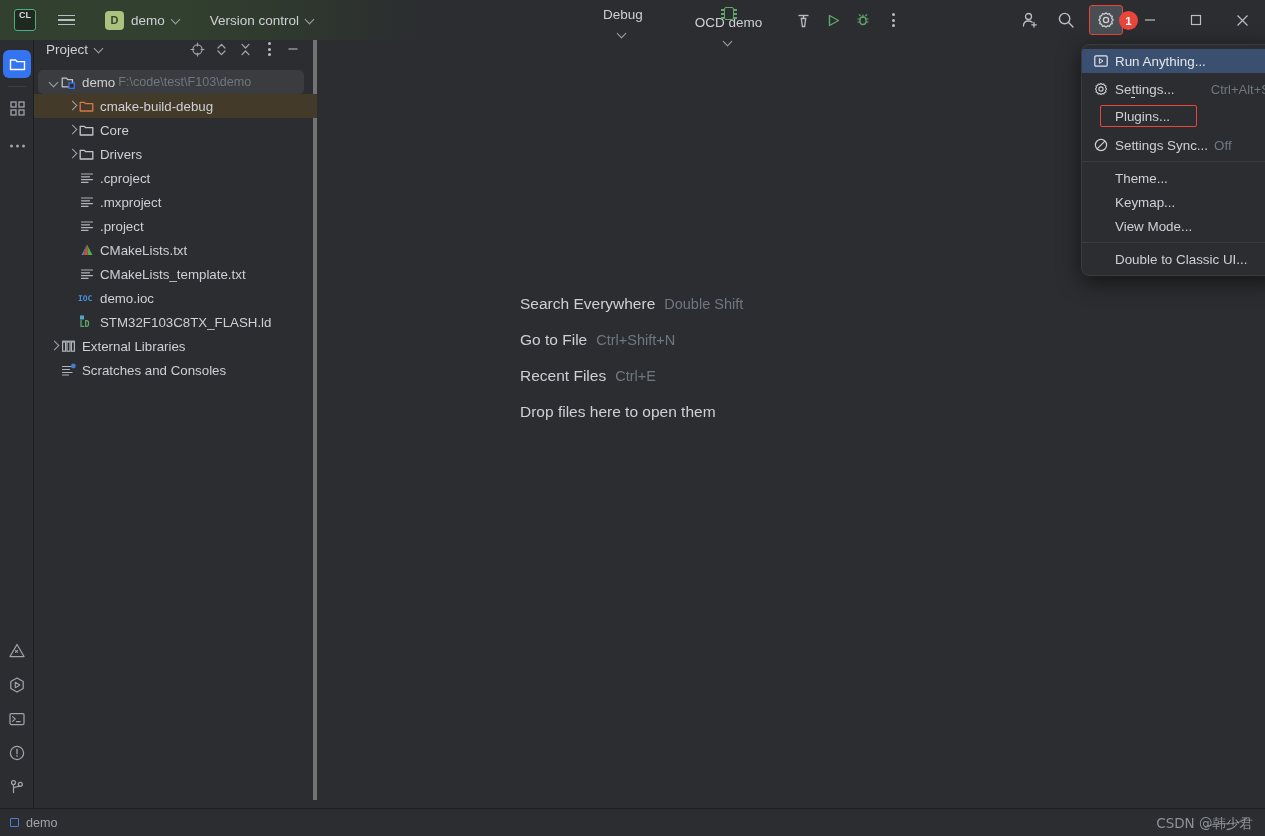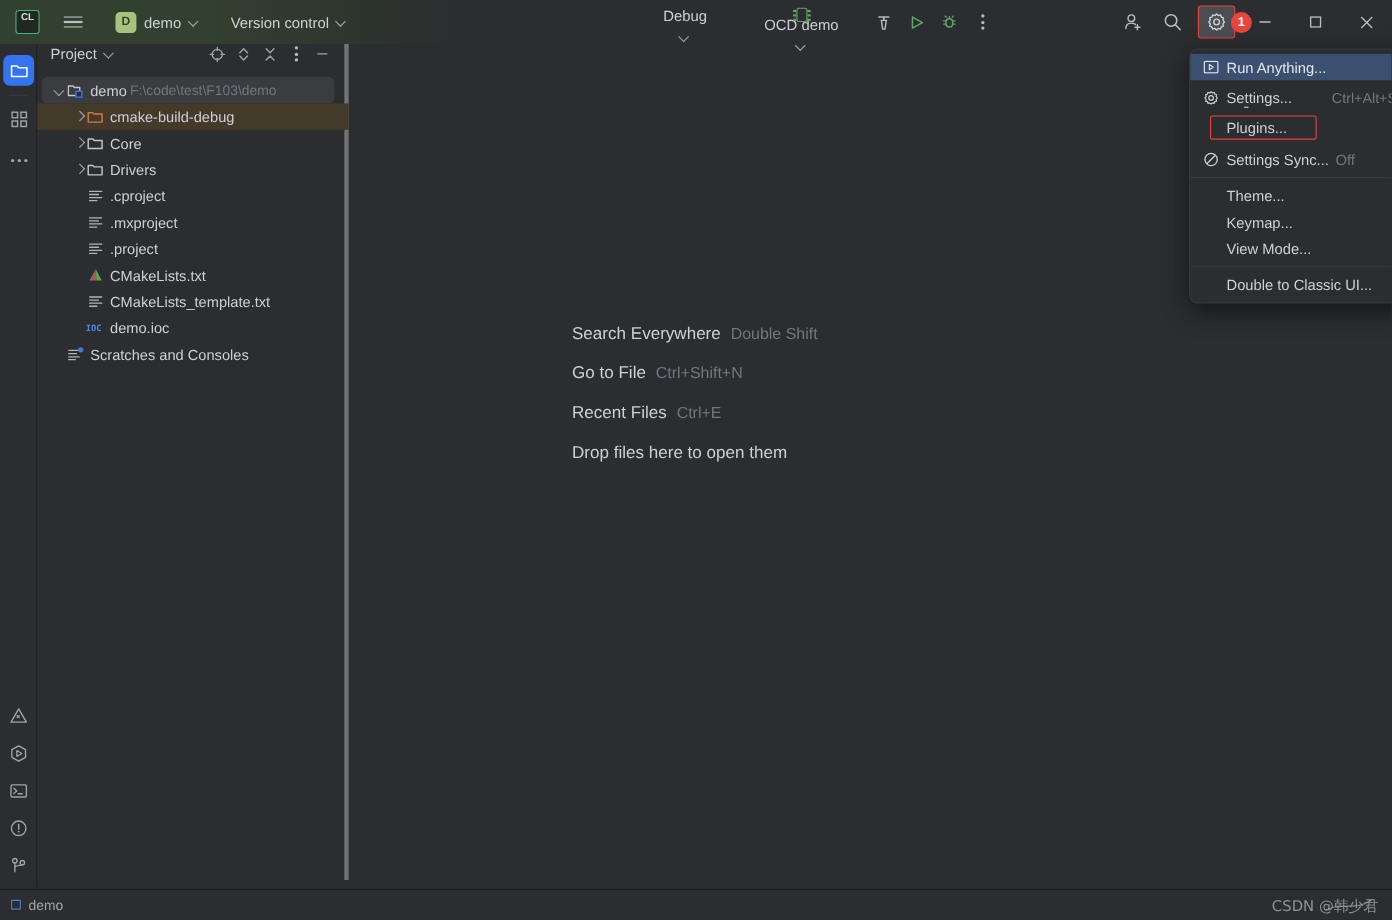--- a/index.html
+++ b/index.html
@@ -497,21 +497,46 @@
         <div class="rowcontent" style="padding-left:44px">
           <span class="ico">
             <svg width="18" height="12" viewBox="0 0 18 12">
               <text x="0" y="9" font-family="DejaVu Sans Mono, monospace" font-size="8.4" fill="#4b8fe0" font-weight="bold">IOC</text>
             </svg>
           </span>
           <span class="lbl">demo.ioc</span>
         </div>
       </div>
 
-
+      <div class="row">
+        <div class="rowcontent" style="padding-left:44px">
+          <span class="ico">
+            <svg width="16" height="14" viewBox="0 0 16 14">
+              <rect x="1" y="0.5" width="4" height="4" fill="#4aa8c8"></rect>
+              <text x="0.5" y="12" font-family="DejaVu Sans Mono, monospace" font-size="8.4" fill="#5fa86a" font-weight="bold">LD</text>
+            </svg>
+          </span>
+          <span class="lbl">STM32F103C8TX_FLASH.ld</span>
+        </div>
+      </div>
+
+      <div class="row">
+        <div class="rowcontent" style="padding-left:14px">
+          <span class="arrow closed"></span>
+          <span class="ico">
+            <svg width="15" height="15" viewBox="0 0 15 15">
+              <rect x="1.6" y="3" width="3" height="9.2" stroke="#b0b5bb" stroke-width="1.2" fill="none"></rect>
+              <rect x="6" y="3" width="3" height="9.2" stroke="#b0b5bb" stroke-width="1.2" fill="none"></rect>
+              <rect x="10.4" y="3" width="3" height="9.2" stroke="#b0b5bb" stroke-width="1.2" fill="none"></rect>
+              <path d="M1 2.2 H14" stroke="#b0b5bb" stroke-width="1.2"></path>
+            </svg>
+          </span>
+          <span class="lbl">External Libraries</span>
+        </div>
+      </div>
 
       <div class="row">
         <div class="rowcontent" style="padding-left:26px">
           <span class="ico">
             <svg width="16" height="14" viewBox="0 0 16 14">
               <path d="M1.5 3.5 H11 M1.5 6.5 H8.5 M1.5 9.5 H11 M1.5 12 H7.5" stroke="#b0b5bb" stroke-width="1.2" stroke-linecap="round"></path>
               <circle cx="12.4" cy="3" r="2.4" fill="#3f7fd0"></circle>
             </svg>
           </span>
           <span class="lbl">Scratches and Consoles</span>

